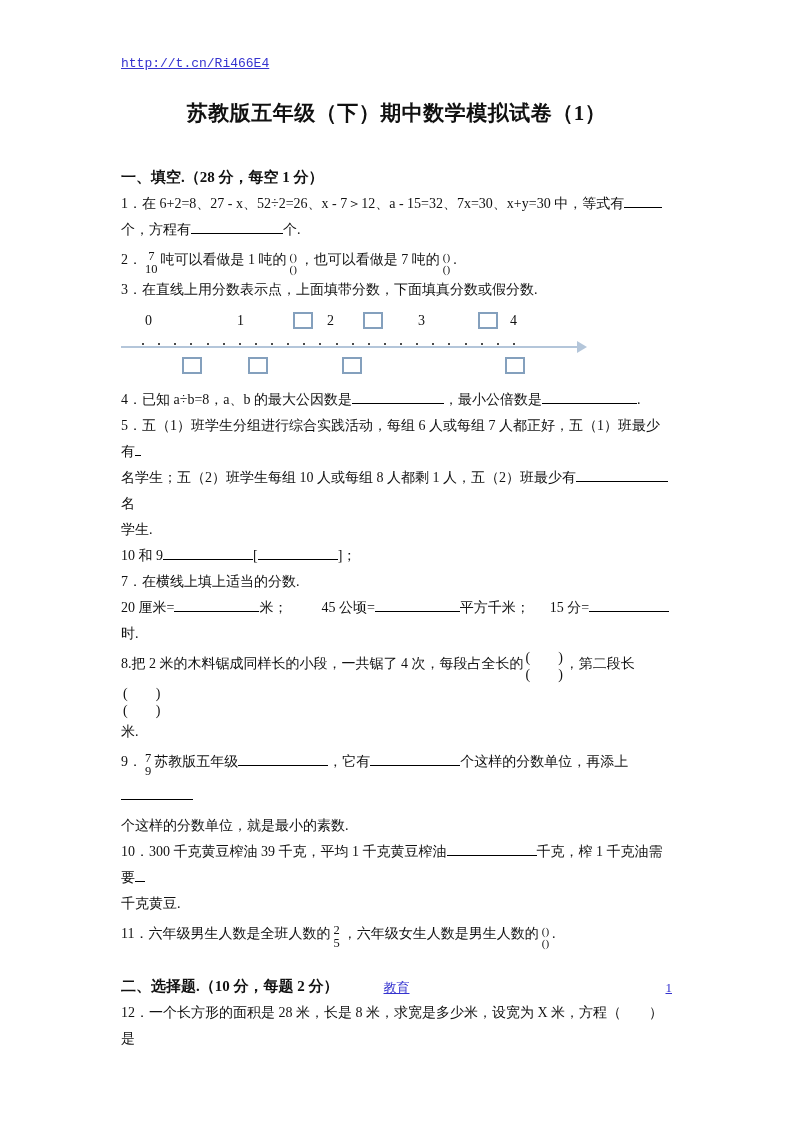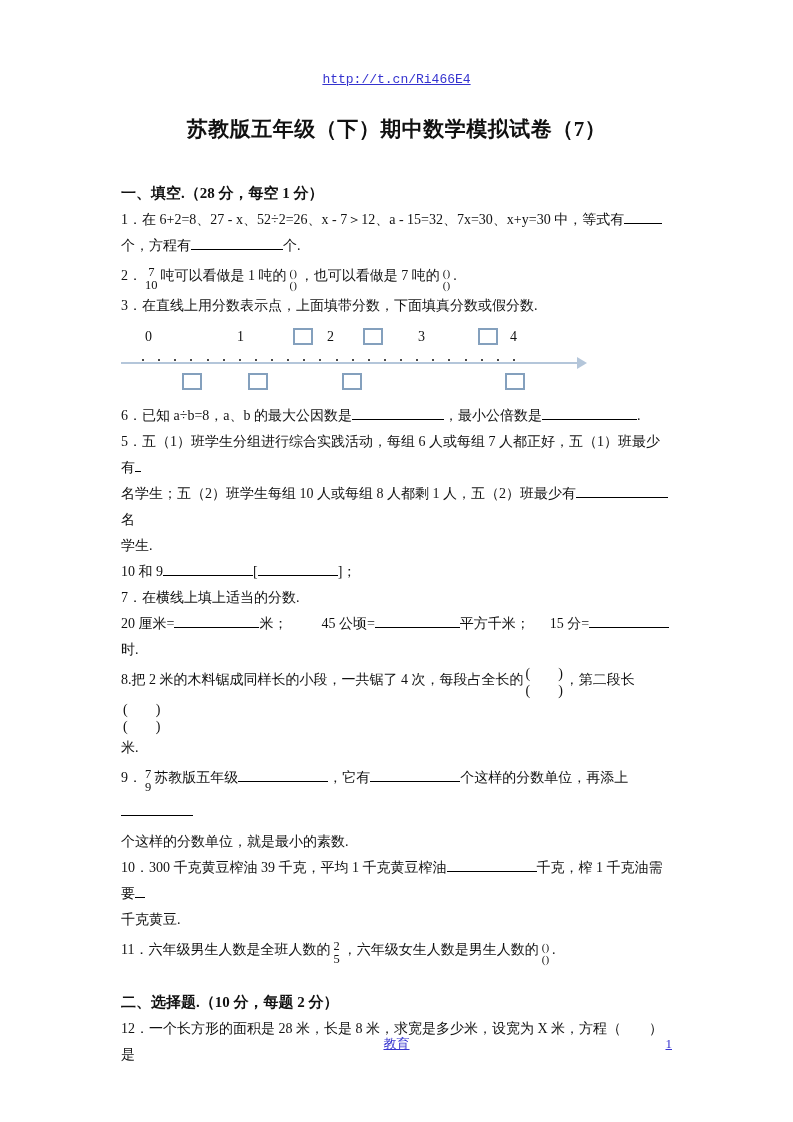--- a/index.html
+++ b/index.html
@@ -1,19 +1,19 @@
 <!DOCTYPE html>
 <html><head>
 <meta charset="utf-8">
 <style>
   html,body{margin:0;padding:0;background:#ffffff;}
   .doc{position:relative;width:793px;height:1122px;background:#fff;overflow:hidden;
        font-family:"Liberation Serif","DejaVu Serif",serif;color:#111;font-size:14px;}
   .content{position:absolute;left:121px;top:0;width:551px;}
-  .header-link-row{padding-top:71px;text-align:center;line-height:16px;}
+  .header-link-row{padding-top:55px;text-align:left;line-height:16px;}
   a.doclink{color:#3533cf;text-decoration:underline;cursor:pointer;}
   .url{font-family:"Liberation Mono","DejaVu Sans Mono",monospace;font-size:13px;}
   h1.title{margin:26px 0 0 0;text-align:center;font-size:21px;font-weight:bold;letter-spacing:0.5px;line-height:30px;}
   .sec-heading{margin:36px 0 0 0;font-weight:bold;font-size:15px;line-height:27px;white-space:pre-wrap;}
   .sec-heading.s2{margin-top:22px;}
   .line{line-height:26px;white-space:pre-wrap;}
   .line.tall{line-height:34px;}
   .blank{display:inline-block;border-bottom:1px solid #000;height:14px;vertical-align:baseline;}
   .w6{width:6px}.w10{width:10px}.w38{width:38px}.w72{width:72px}.w80{width:80px}
   .w85{width:85px}.w90{width:90px}.w92{width:92px}.w95{width:95px}
@@ -26,34 +26,34 @@
   .pfrac-big{display:inline-block;text-align:center;vertical-align:-11px;line-height:1;font-size:14px;padding:0 2px;}
   .pfrac-big .fr-row{display:block;line-height:17px;}
   
   .diagram{position:relative;height:76px;margin:6px 0 2px 0;}
   .nl-label{position:absolute;top:4px;font-size:14px;line-height:16px;}
   .nl-line{position:absolute;left:0;top:37px;width:458px;height:2px;background:#b4c6da;}
   .nl-arrowhead{position:absolute;left:456px;top:32px;width:0;height:0;
     border-top:6px solid transparent;border-bottom:6px solid transparent;border-left:10px solid #b4c6da;}
   .nl-box{position:absolute;width:16px;height:13px;border:2px solid #84a0bd;background:#fff;}
   .nl-dot{position:absolute;width:2px;height:2px;background:#4a4a4a;top:34px;}
-  .footer{position:absolute;left:121px;top:1036px;width:551px;text-align:center;font-size:13px;line-height:16px;}
+  .footer{position:absolute;left:121px;top:980px;width:551px;text-align:center;font-size:13px;line-height:16px;}
   .page-num{position:absolute;right:0;top:0;}
 </style>
 </head>
 <body>
 
 <div class="doc">
   <div class="content">
 
     <div class="header-link-row">
       <a class="doclink url">http://t.cn/Ri466E4</a>
     </div>
 
-    <h1 class="title">苏教版五年级（下）期中数学模拟试卷（7）</h1>
+    <h1 class="title">苏教版五年级（下）期中数学模拟试卷（1）</h1>
 
     <p class="sec-heading">一、填空.（28 分，每空 1 分）</p>
 
     <div class="line"><span>1．在 6+2=8、27 - x、52÷2=26、x - 7＞12、a - 15=32、7x=30、x+y=30 中，等式有</span><span class="blank w38"></span></div>
     <div class="line"><span>个，方程有</span><span class="blank w92"></span><span>个.</span></div>
 
     <div class="line tall"><span>2．</span><span class="frac"><span class="fr-row">7</span><span class="fr-row">10</span></span><span>吨可以看做是 1 吨的</span><span class="pfrac"><span class="fr-row">()</span><span class="fr-row">()</span></span><span>，也可以看做是 7 吨的</span><span class="pfrac"><span class="fr-row">()</span><span class="fr-row">()</span></span><span>.</span></div>
 
     <div class="line"><span>3．在直线上用分数表示点，上面填带分数，下面填真分数或假分数.</span></div>
 
@@ -91,21 +91,21 @@
         <div class="nl-dot" style="left: 279.08px;"></div>
         <div class="nl-dot" style="left: 295.21px;"></div>
         <div class="nl-dot" style="left: 311.34px;"></div>
         <div class="nl-dot" style="left: 327.47px;"></div>
         <div class="nl-dot" style="left: 343.6px;"></div>
         <div class="nl-dot" style="left: 359.73px;"></div>
         <div class="nl-dot" style="left: 375.86px;"></div>
         <div class="nl-dot" style="left: 391.99px;"></div>
       </div>
 
-    <div class="line"><span>6．已知 a÷b=8，a、b 的最大公因数是</span><span class="blank w92"></span><span>，最小公倍数是</span><span class="blank w95"></span><span>.</span></div>
+    <div class="line"><span>4．已知 a÷b=8，a、b 的最大公因数是</span><span class="blank w92"></span><span>，最小公倍数是</span><span class="blank w95"></span><span>.</span></div>
 
     <div class="line"><span>5．五（1）班学生分组进行综合实践活动，每组 6 人或每组 7 人都正好，五（1）班最少有</span><span class="blank w6"></span></div>
     <div class="line"><span>名学生；五（2）班学生每组 10 人或每组 8 人都剩 1 人，五（2）班最少有</span><span class="blank w92"></span><span>名</span></div>
     <div class="line"><span>学生.</span></div>
 
     <div class="line"><span>10 和 9</span><span class="blank w90"></span><span>[</span><span class="blank w80"></span><span>]；</span></div>
 
     <div class="line"><span>7．在横线上填上适当的分数.</span></div>
     <div class="line"><span>20 厘米=</span><span class="blank w85"></span><span>米；</span><span class="gap34"></span><span>45 公顷=</span><span class="blank w85"></span><span>平方千米；</span><span class="gap20"></span><span>15 分=</span><span class="blank w80"></span></div>
     <div class="line"><span>时.</span></div>

